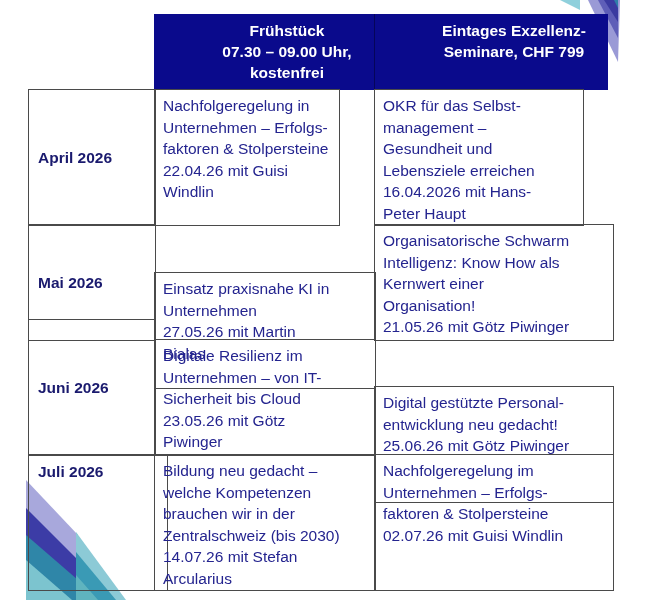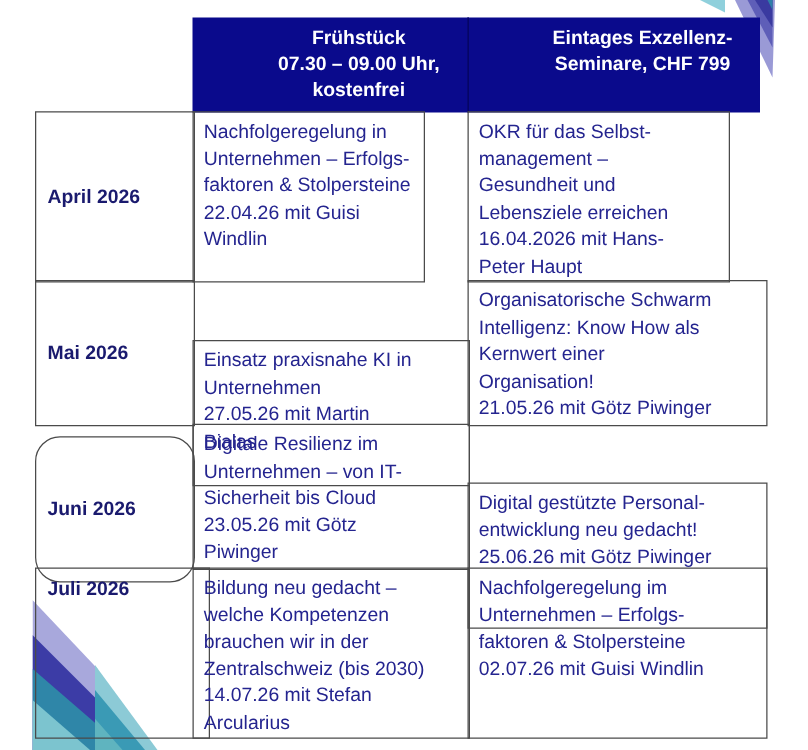--- a/index.html
+++ b/index.html
@@ -90,21 +90,21 @@
 Bialas</span>
 </div>
 <div class="abs cell" style="left:374px; top:224px; width:240px; height:117px;">
   <span class="txt">Organisatorische Schwarm
 Intelligenz: Know How als
 Kernwert einer
 Organisation!
 21.05.26 mit Götz Piwinger</span>
 </div>
 
-<div class="abs cell month" style="left:28px; top:349px; width:128px; height:117px;border-radius:20px;">
+<div class="abs cell month" style="left:28px; top:319px; width:128px; height:137px;">
   <span>Juni 2026</span>
 </div>
 <div class="abs cell" style="left:154px; top:339px; width:222px; height:117px;">
   <span class="txt">Digitale Resilienz im
 Unternehmen – von IT-
 Sicherheit bis Cloud
 23.05.26 mit Götz
 Piwinger</span>
 </div>
 <div class="abs cell" style="left:374px; top:339px; width:240px; height:117px;margin-top:47px;">

